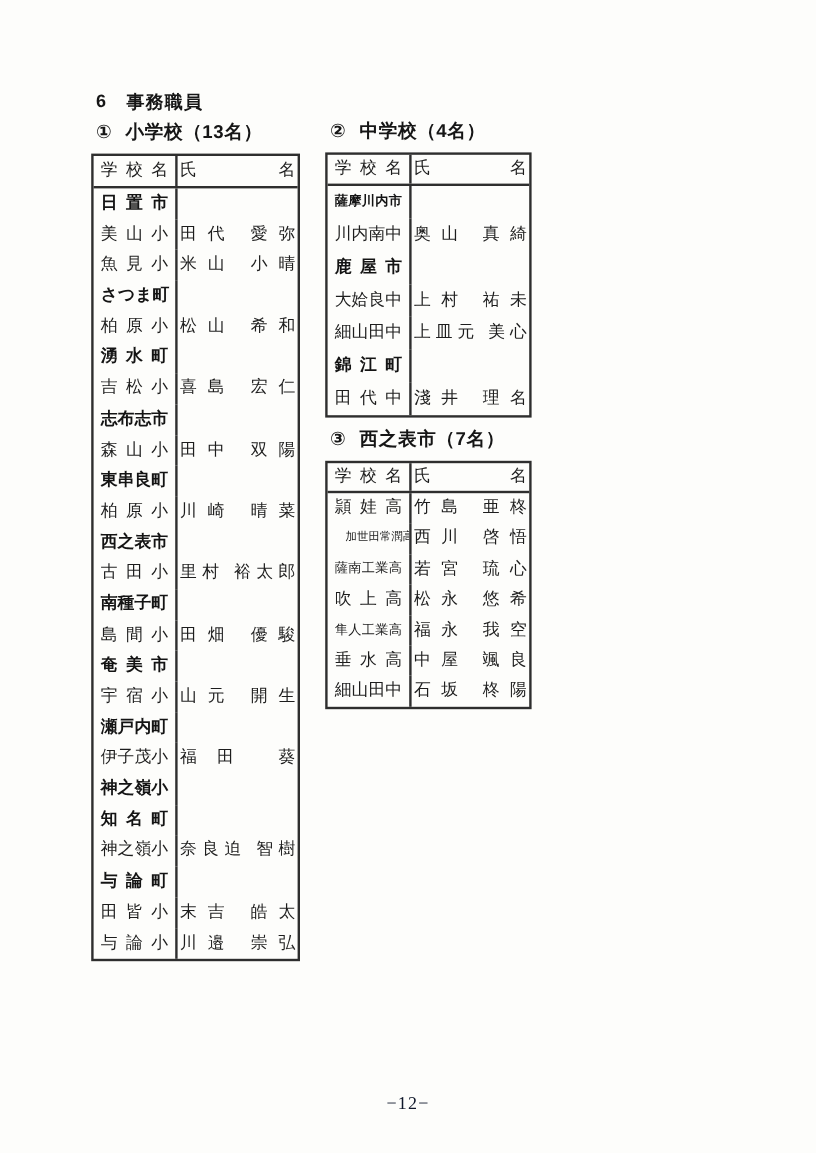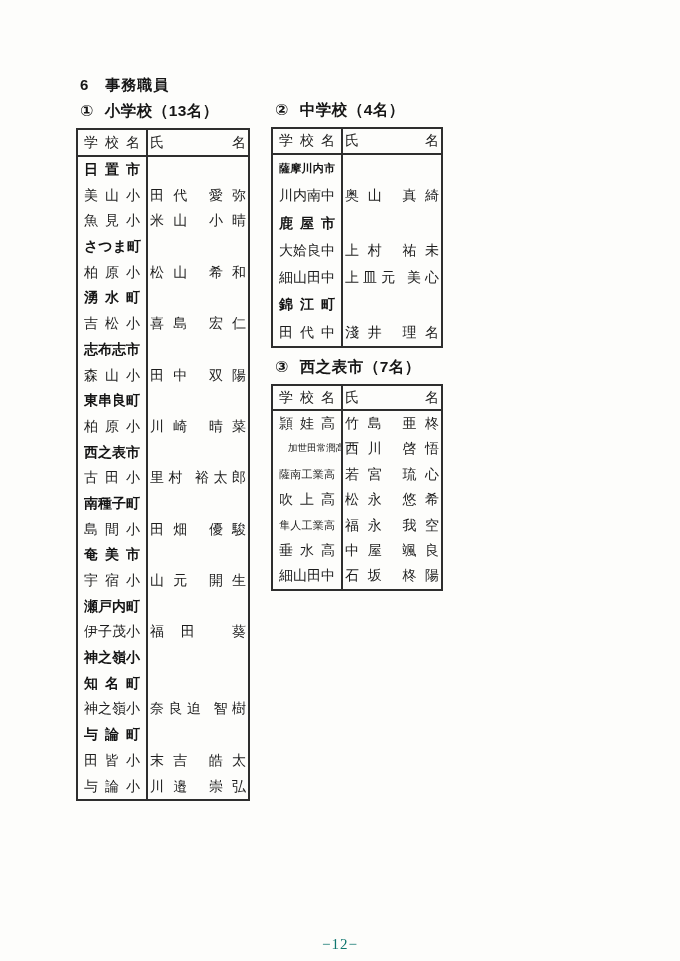--- a/index.html
+++ b/index.html
@@ -66,23 +66,23 @@
   
   .municipality .school {
     font-family: Liberation Serif, serif;
     font-weight: 700; color: #141414;
   }
   
   .len5 { font-size: 11px; }
   .len6 { font-size: 9.5px; padding: 0 15px; }
 
   .page-num {
-    left: 0; top: 936px; width: 680px;
+    left: 0; top: 912px; width: 680px;
     text-align: center; font-size: 15px; letter-spacing: 1px;
-    color: #0f766e;
+    color: #0f172a;
   }
 </style>
 </head>
 <body>
 
 <div class="abs sec-title">
   <span>6</span>
   <span>事務職員</span>
 </div>
 

